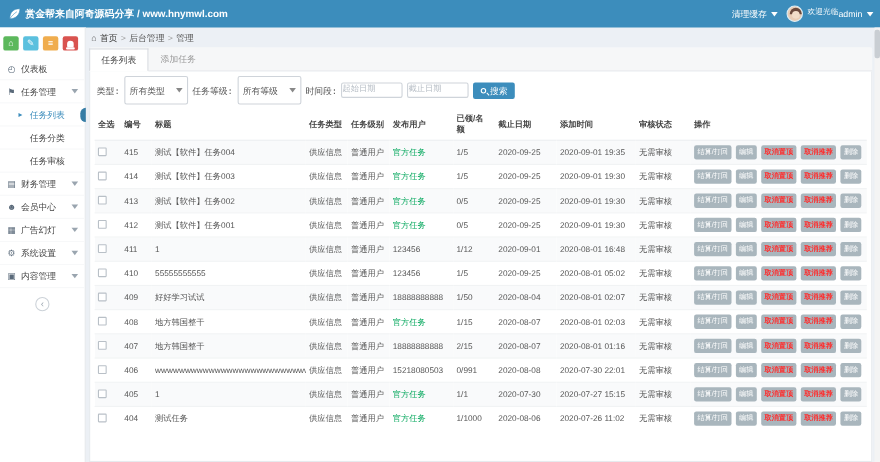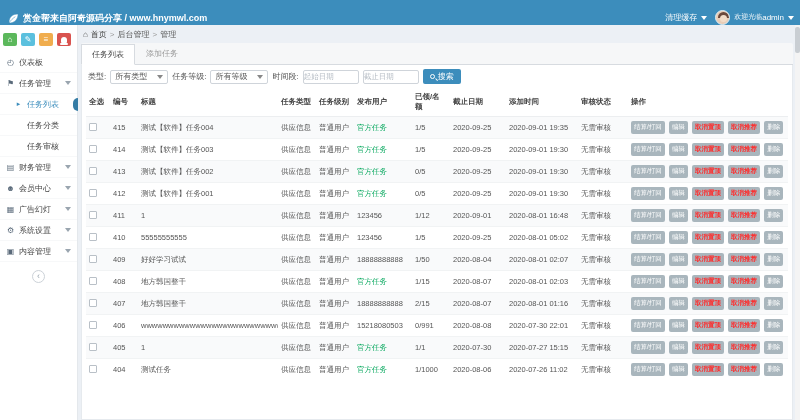--- a/index.html
+++ b/index.html
@@ -4,21 +4,21 @@
 <style>
   * { margin:0; padding:0; box-sizing:border-box; }
   html,body { width:800px; height:420px; overflow:hidden; }
   body {
     font-family:"Liberation Sans","DejaVu Sans",sans-serif;
     background:#ecf0f5; color:#444; font-size:8px;
   }
   
   .navbar {
     height:25px; background:#3c8dbc; color:#fff;
-    display:flex; align-items:flex-end; padding:0 6px 0 8px;
+    display:flex; align-items:center; padding:0 6px 0 8px;
   }
   .brand { display:flex; align-items:center; gap:4px; font-size:9px; font-weight:bold; }
   .brand svg { display:block; }
   .nav-right { margin-left:auto; display:flex; align-items:center; gap:8px; }
   .nav-item { display:flex; align-items:center; gap:4px; font-size:8px; cursor:pointer; }
   .caret-w { width:0;height:0;border-left:3px solid transparent;border-right:3px solid transparent;border-top:4px solid #fff; }
   .avatar {
     width:15px;height:15px;border-radius:50%;background:#e9cdb6;position:relative;overflow:hidden;border:1px solid #d9ecf5;
   }
   .avatar::before { content:'';position:absolute;left:2px;top:1px;width:11px;height:6px;border-radius:6px 6px 0 0;background:#6b4a3d; }
@@ -66,25 +66,25 @@
   .breadcrumb .home { color:#444; }
   .tabs { display:flex; align-items:flex-end; border-bottom:1px solid #d7dbe0; background:#f6f7f8; border-radius:2px 2px 0 0; }
   .tab {
     padding:4px 10px; font-size:8px; color:#999; cursor:pointer; border:1px solid transparent;
   }
   .tab.active {
     background:#fff; color:#444; border:1px solid #d7dbe0; border-bottom:1px solid #fff; margin-bottom:-1px;
   }
   .panel { background:#fff; flex:1; border:1px solid #e6eaee; border-top:none; display:flex; flex-direction:column; }
   
-  .filterbar { display:flex; align-items:center; gap:4px; padding:4px 6px; }
+  .filterbar { display:flex; align-items:center; gap:4px; padding:4px 6px;font-family:Liberation Mono, monospace; }
   .flabel { color:#555; }
   .fselect {
     display:flex;align-items:center;justify-content:space-between;width:58px;height:14px;
-    border:1px solid #cfd4da;border-radius:2px;padding:0 4px;color:#555;background:#fff;cursor:pointer;
+    border:1px solid #cfd4da;border-radius:2px;padding:12px 4px;color:#555;background:#fff;cursor:pointer;
   }
   .caret-g { width:0;height:0;border-left:3px solid transparent;border-right:3px solid transparent;border-top:4px solid #888; }
   .finput {
     width:56px;height:14px;border:1px solid #cfd4da;border-radius:2px;padding:0 0;
     font-size:7.5px;color:#555;font-family:inherit;
   }
   .finput::placeholder { color:#b5bcc4; }
   .search-btn {
     display:flex;align-items:center;gap:3px;height:15px;padding:0 7px;background:#3c8dbc;color:#fff;
     border:none;border-radius:2px;font-size:8px;cursor:pointer;font-family:inherit;

